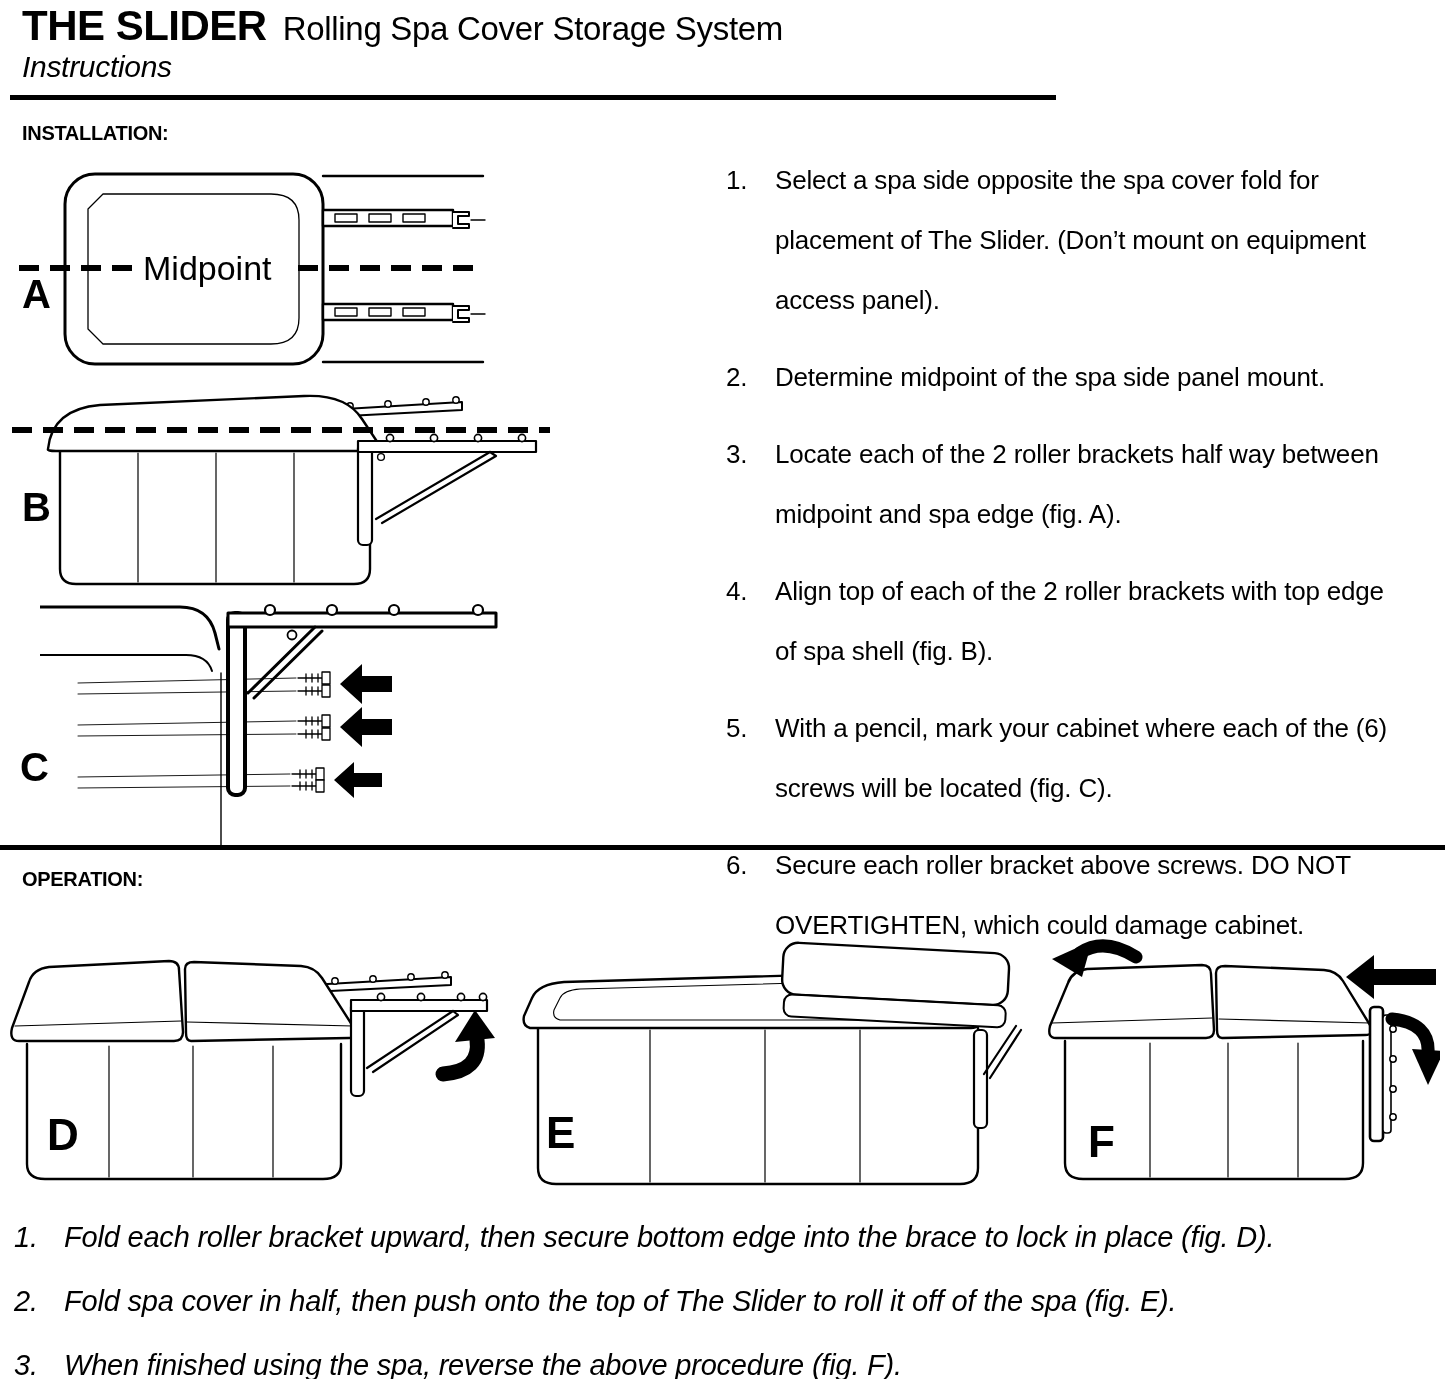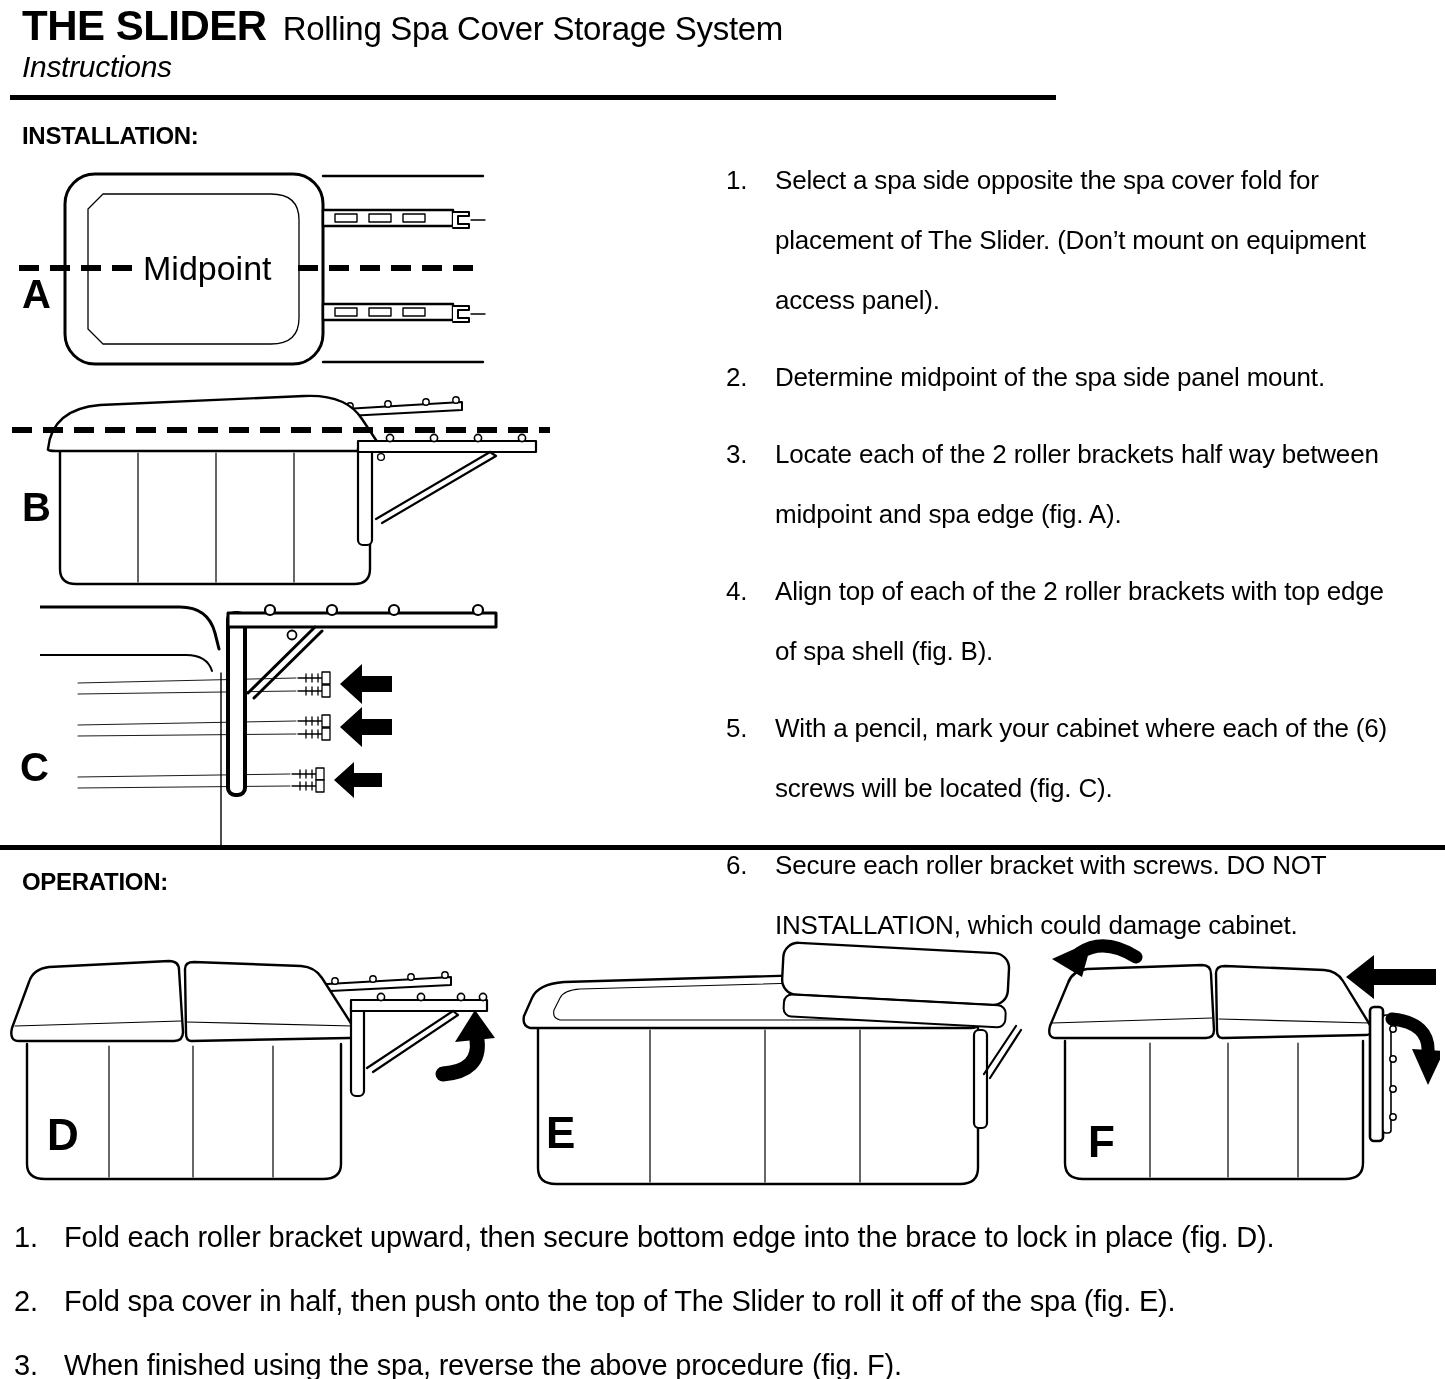--- a/index.html
+++ b/index.html
@@ -6,35 +6,35 @@
   .page{position:relative;width:1445px;height:1379px;background:#fff;color:#000;
         font-family:"Liberation Sans", sans-serif;overflow:hidden;}
   .abs{position:absolute;}
   
   .title-row{left:22px;top:2px;white-space:nowrap;}
   .title-main{font-size:42px;font-weight:bold;letter-spacing:-0.5px;}
   .title-sub{font-size:33px;font-weight:400;margin-left:16px;letter-spacing:-0.3px;}
   .tagline{left:22px;top:50px;font-size:30px;letter-spacing:-0.3px;font-style:italic;}
   .rule{left:10px;top:95px;width:1046px;height:5px;background:#000;}
   .brand{left:1066px;top:74px;font-size:40px;font-weight:bold;letter-spacing:-1px;}
-  .sec-head{font-size:24px;font-weight:bold;letter-spacing:-0.3px;}
+  .sec-head{font-size:20px;font-weight:bold;letter-spacing:-0.3px;}
   .inst-head{left:22px;top:122px;}
   .oper-head{left:22px;top:868px;}
   .divider{left:0;top:845px;width:1445px;height:5px;background:#000;}
   
   .figlabel{font-size:40px;font-weight:bold;}
   
   .steps{left:720px;top:150px;width:692px;list-style:none;margin:0;padding:0;counter-reset:n;}
   .steps li{position:relative;counter-increment:n;padding-left:55px;margin-bottom:17px;
             font-size:26px;line-height:60px;letter-spacing:-0.2px;}
   .steps li::before{content:counter(n) ".";position:absolute;left:6px;top:0;}
   
   .opsteps{left:14px;top:1222px;width:1424px;list-style:none;margin:0;padding:0;counter-reset:m;}
   .opsteps li{position:relative;counter-increment:m;padding-left:50px;margin-bottom:33px;
-              font-size:29px;line-height:31px;letter-spacing:-0.2px;}
+              font-size:29px;line-height:31px;letter-spacing:-0.2px;font-style:italic;}
   .opsteps li::before{content:counter(m) ".";position:absolute;left:0;top:0;}
   
   svg{display:block;}
   .ln{stroke:#000;fill:none;stroke-linecap:round;stroke-linejoin:round;}
   .wh{stroke:#000;fill:#fff;stroke-linecap:round;stroke-linejoin:round;}
   .bk{fill:#000;stroke:none;}
   .dash{stroke:#000;stroke-width:6;stroke-dasharray:20 11;fill:none;}
   .svgtext{font-family:"Liberation Sans", sans-serif;fill:#000;}
 </style>
 </head>
@@ -181,21 +181,21 @@
     </svg>
   </div>
   <div class="abs figlabel" style="left:20px;top:745px;">C</div>
 
   <ol class="abs steps">
     <li>Select a spa side opposite the spa cover fold for placement of The Slider.  (Don’t mount on equipment access panel).</li>
     <li>Determine midpoint of the spa side panel mount.</li>
     <li>Locate each of the 2 roller brackets half way between midpoint and spa edge  (fig. A).</li>
     <li>Align top of each of the 2 roller brackets with top edge of spa shell (fig. B).</li>
     <li>With a pencil, mark your cabinet where each of the (6) screws will be located (fig. C).</li>
-    <li>Secure each roller bracket with screws.  DO NOT INSTALLATION, which could damage cabinet.</li>
+    <li>Secure each roller bracket above screws.  DO NOT OVERTIGHTEN, which could damage cabinet.</li>
   </ol>
 
   <div class="abs divider"></div>
 
   <div class="abs sec-head oper-head">OPERATION:</div>
 
   <div class="abs" style="left:5px;top:938px;">
     <svg width="500" height="255" viewBox="0 0 500 255">
       <path class="wh" stroke-width="2.4" d="M22 106 V226 Q22 241 40 241 H318 Q336 241 336 226 V106"></path>
       <line class="ln" stroke-width="1.2" x1="104" y1="108" x2="104" y2="239"></line>

